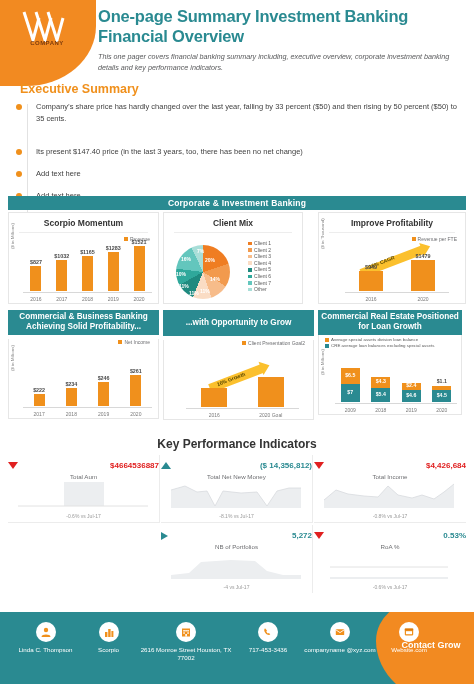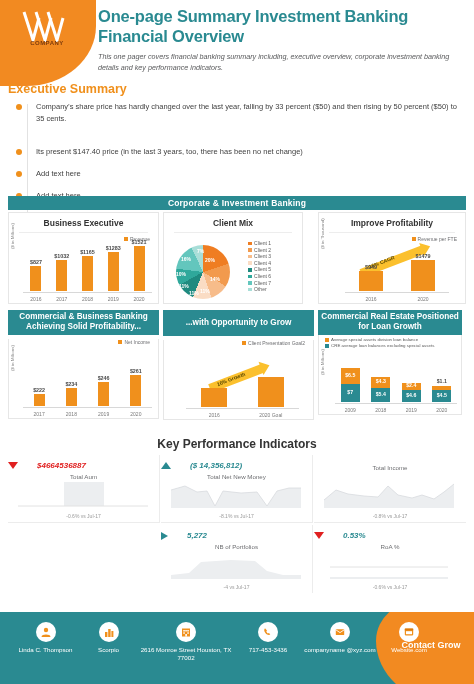--- a/index.html
+++ b/index.html
@@ -29,21 +29,21 @@
     font-size:16.5px;font-weight:bold;color:#2a8a91;line-height:1.22;
     letter-spacing:-.2px;
   }
   .head-sub{
     margin-top:6px;font-size:7.2px;font-style:italic;color:#58595b;line-height:1.5;
     max-width:352px;
   }
 
   
   .exec-title{
-    position:absolute;left:8px;top:82px;
+    position:absolute;left:20px;top:82px;
     font-size:12.5px;font-weight:bold;color:#f0901c;
   }
   .exec-list{position:absolute;left:14px;top:101px;right:10px;}
   .exec-item{position:relative;padding-left:22px;margin-bottom:7px;min-height:12px;}
   .exec-bullet{
     position:absolute;left:2px;top:3px;width:6px;height:6px;border-radius:50%;
     background:#f0901c;
   }
   .exec-rail{
     position:absolute;left:13px;top:3px;width:1px;height:100%;background:#e2e2e2;
@@ -132,21 +132,21 @@
   .sseg.outside{background:transparent;color:#4a4a4a;}
 
   
   .kpi-title{
     position:absolute;left:0;right:0;top:437px;text-align:center;
     font-size:12px;font-weight:bold;color:#333;
   }
   .kpi-grid{position:absolute;left:8px;top:455px;right:8px;height:140px;}
   .kpi-cell{position:absolute;width:152px;height:68px;box-sizing:border-box;}
   .kpi-inner{position:relative;width:100%;height:100%;border-right:1px solid #ececec;border-bottom:1px solid #ececec;box-sizing:border-box;padding-top:6px;}
-  .kpi-top{display:flex;align-items:center;justify-content:flex-start;gap:19px;font-style:italic;}
+  .kpi-top{display:flex;align-items:center;justify-content:space-between;gap:19px;}
   .tri{width:0;height:0;}
   .tri-down{border-left:5px solid transparent;border-right:5px solid transparent;border-top:7px solid #e02020;}
   .tri-up{border-left:5px solid transparent;border-right:5px solid transparent;border-bottom:7px solid #2a8a91;}
   .tri-right{border-top:4.5px solid transparent;border-bottom:4.5px solid transparent;border-left:7px solid #2a8a91;}
   .kpi-val{font-size:8px;font-weight:bold;}
   .kpi-val.red{color:#e02020;}
   .kpi-val.teal{color:#2a8a91;}
   .kpi-lab{text-align:center;font-size:6.2px;color:#6d6e71;margin-top:3px;}
   .kpi-delta{position:absolute;left:0;right:0;bottom:3px;text-align:center;font-size:5px;color:#9a9a9a;}
   .spark{position:absolute;left:10px;right:10px;bottom:14px;height:26px;}
@@ -207,21 +207,21 @@
       <span class="exec-bullet"></span>
       <div class="exec-text">Add text here</div>
     </div>
   </div>
 
   <div class="band band-cib">Corporate &amp; Investment Banking</div>
 
   <div class="row1">
 
     <div class="card c1">
-      <div class="card-title">Business Executive</div>
+      <div class="card-title">Scorpio Momentum</div>
       <div class="card-rule"></div>
       <div class="legend-row">
         <div class="legend-item">
             <span class="legend-swatch"></span>
             <span>Revenue</span>
           </div>
       </div>
       <div class="axis-label">($ in Millions)</div>
       <div class="bars">
         <div class="bargrp">
@@ -474,20 +474,24 @@
         <svg class="spark" viewBox="0 0 130 26" preserveAspectRatio="none">
             <path d="M0 8 L14 4 L26 10 L36 9 L44 24 L52 9 L70 11 L86 10 L96 24 L106 9 L118 6 L130 6 L130 26 L0 26 Z" fill="#eceef0"></path>
             <path d="M0 8 L14 4 L26 10 L36 9 L44 24 L52 9 L70 11 L86 10 L96 24 L106 9 L118 6 L130 6" fill="none" stroke="#d8dade" stroke-width="0.8"></path>
           </svg>
         <div class="kpi-delta">-8.1% vs Jul-17</div>
       </div>
     </div>
 
     <div class="kpi-cell" style="left:306px;top:0">
       <div class="kpi-inner" style="border-right:none">
+        <div class="kpi-top">
+            <span class="tri tri-down"></span>
+            <span class="kpi-val red">$4,426,684</span>
+          </div>
         <div class="kpi-lab">Total Income</div>
         <svg class="spark" viewBox="0 0 130 26" preserveAspectRatio="none">
             <path d="M0 18 L12 8 L24 12 L40 14 L54 15 L64 4 L74 13 L88 16 L98 13 L110 17 L120 10 L130 2 L130 26 L0 26 Z" fill="#eceef0"></path>
             <path d="M0 18 L12 8 L24 12 L40 14 L54 15 L64 4 L74 13 L88 16 L98 13 L110 17 L120 10 L130 2" fill="none" stroke="#d8dade" stroke-width="0.8"></path>
           </svg>
         <div class="kpi-delta">-0.8% vs Jul-17</div>
       </div>
     </div>
 
 

